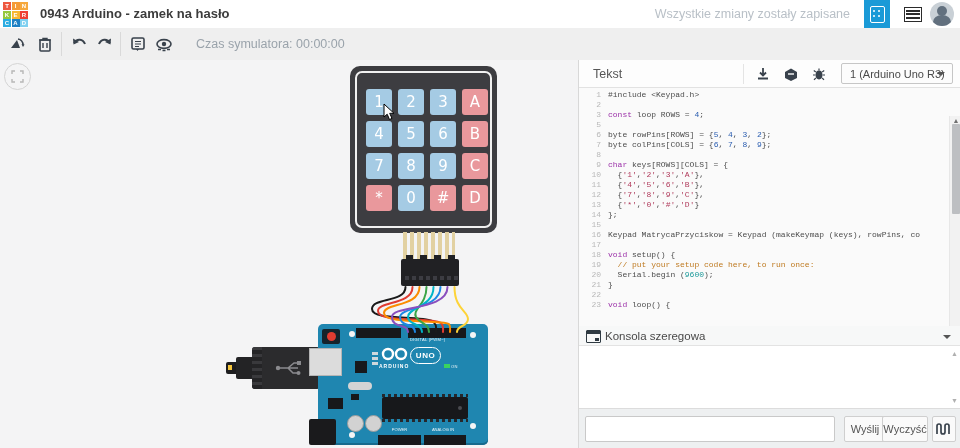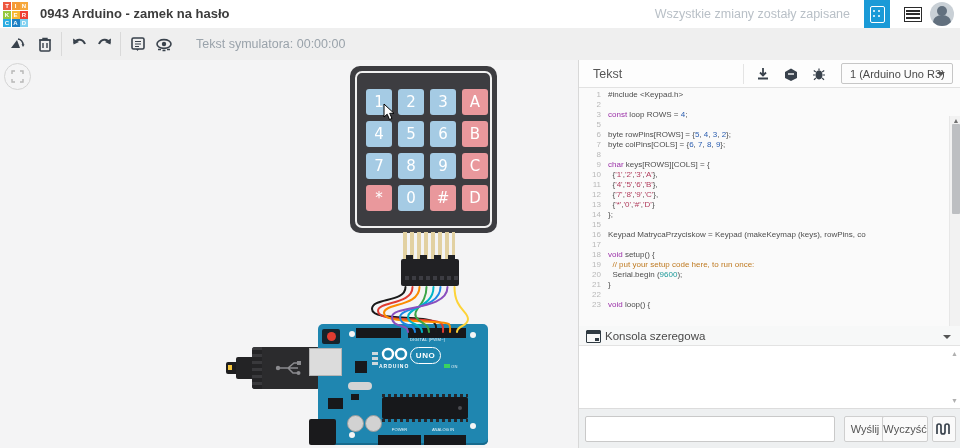--- a/index.html
+++ b/index.html
@@ -76,21 +76,21 @@
   .p-head{position:absolute;left:0;top:0;width:100%;height:28px;background:#fdfdfd;border-bottom:1px solid #e2e2e2;box-sizing:border-box;}
   .p-mode{position:absolute;left:14px;top:7px;font-size:12.5px;color:#565656;}
   .p-div{position:absolute;left:164px;top:4px;width:1px;height:20px;background:#e4e4e4;}
   .p-ic{position:absolute;top:6px;width:16px;height:16px;color:#39424c;}
   .p-ic svg{width:16px;height:16px;display:block;}
   .board-dd{position:absolute;left:262px;top:3px;width:112px;height:21px;border:1px solid #c6c6c6;border-radius:2px;background:#fcfcfc;
             font-size:11px;color:#4a4a4a;display:flex;align-items:center;padding-left:8px;box-sizing:border-box;}
   .caret{width:0;height:0;border-left:4px solid transparent;border-right:4px solid transparent;border-top:4px solid #555;position:absolute;right:7px;top:8px;}
 
   .code-area{position:absolute;left:0;top:28px;width:382px;height:238px;background:#fafafa;overflow:hidden;}
-  .cl{height:10px;line-height:10px;white-space:pre;font-family:Liberation Sans, sans-serif;font-size:8px;}
+  .cl{height:10px;line-height:10px;white-space:pre;font-family:Liberation Mono, monospace;font-size:8px;}
   .ln{display:inline-block;width:22px;text-align:right;color:#b8b8b8;padding-right:7px;}
   .vsb{position:absolute;right:0;top:28px;width:12px;height:238px;background:#f2f2f2;border-left:1px solid #e7e7e7;box-sizing:border-box;z-index:6;}
   .vsb-thumb{position:absolute;left:2px;top:8px;width:8px;height:90px;background:#bdbfc2;border-radius:1px;}
   .arrow{position:absolute;font-size:7px;color:#707070;line-height:7px;}
 
   .cons-head{position:absolute;left:0;top:266px;width:382px;height:20px;background:#f7f8f8;border-bottom:1px solid #e3e3e3;box-sizing:border-box;}
   .cons-title{position:absolute;left:26px;top:4px;font-size:11.5px;color:#4a4a4a;}
   .cons-icon{position:absolute;left:7px;top:4px;width:13px;height:11px;border:1.4px solid #2f3a42;border-radius:1px;}
   .cons-icon i{position:absolute;left:0;top:0;right:0;height:3px;background:#2f3a42;}
   .cons-icon b{position:absolute;right:1px;bottom:1px;width:4px;height:3px;background:#2f3a42;}
@@ -173,21 +173,21 @@
           <path d="M7 14 l1.5 2 1.5-2" fill="currentColor"></path>
         </svg>
     </span>
     <span class="t-ic" style="left:155px">
       <svg viewBox="0 0 18 18">
           <ellipse cx="9" cy="9" rx="7" ry="4.4" fill="none" stroke="currentColor" stroke-width="1.6"></ellipse>
           <circle cx="9" cy="9" r="2.2" fill="currentColor"></circle>
           <path d="M3 14.5 h3 M7.5 15.5 h3 M12 14.5 h3" stroke="currentColor" stroke-width="1.3"></path>
         </svg>
     </span>
-    <span class="sim-time">Tekst symulatora: 00:00:00</span>
+    <span class="sim-time">Czas symulatora: 00:00:00</span>
 
     <div class="btn btn-blue" style="left:680px;width:48px">
       <span class="code-glyph">&lt;/</span>
       <span>Kod</span>
     </div>
     <div class="btn btn-green" style="left:733px;width:108px">
       <span class="stop-glyph"></span>
       <span>Zatrzymaj symulację</span>
     </div>
     <div class="btn btn-light" style="left:854px;width:44px">

